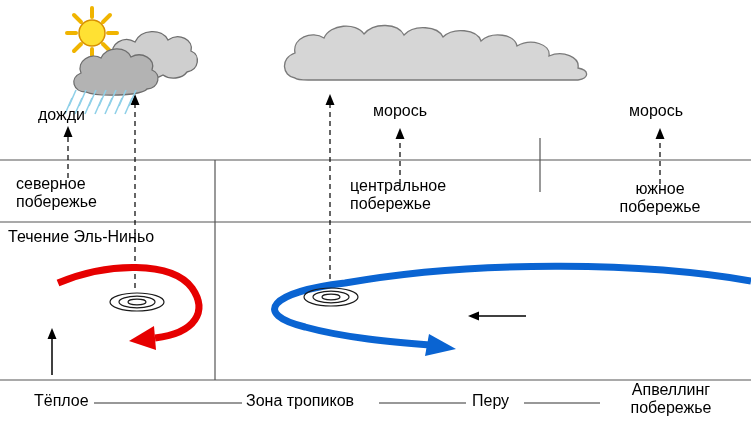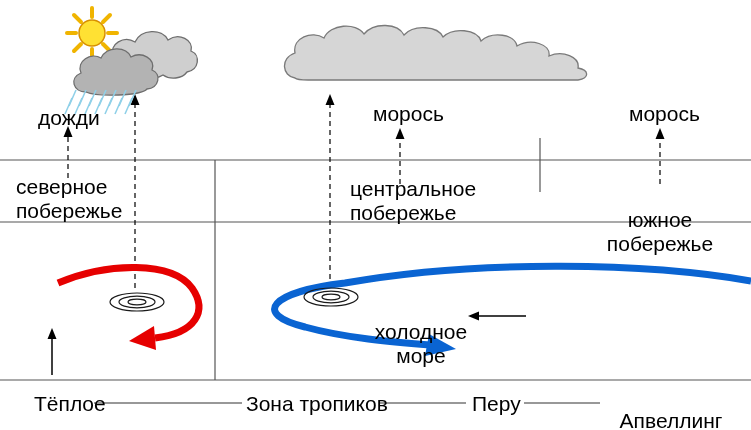--- a/index.html
+++ b/index.html
@@ -1,20 +1,20 @@
 <!DOCTYPE html>
 <html><head>
 <meta charset="utf-8">
 <style>
   html,body{margin:0;padding:0;background:#fff;}
   #stage{position:relative;width:751px;height:430px;background:#fff;overflow:hidden;
          font-family:"Liberation Sans",sans-serif;}
   #gfx{position:absolute;left:0;top:0;}
-  .lbl{position:absolute;font-size:21px;line-height:1.13;color:#000;white-space:pre-line;}
-  .center{text-align:center;margin-top:28px;}
+  .lbl{position:absolute;font-size:16px;line-height:1.13;color:#000;white-space:pre-line;}
+  .center{text-align:center;}
 </style>
 </head>
 <body>
 
 <div id="stage">
 
   <svg id="gfx" width="751" height="430" viewBox="0 0 751 430">
 
     <line x1="0" y1="160" x2="751" y2="160" stroke="#555" stroke-width="1.2"></line>
     <line x1="0" y1="222" x2="751" y2="222" stroke="#555" stroke-width="1.2"></line>
@@ -130,25 +130,24 @@
 
   <div class="lbl" style="left:16px;top:175px">северное
 побережье</div>
 
   <div class="lbl" style="left:350px;top:177px">центральное
 побережье</div>
 
   <div class="lbl center" style="left:605px;top:180px;width:110px">южное
 побережье</div>
 
+  <div class="lbl" style="left:8px;top:228px">Течение Эль-Ниньо</div>
 
 
 
-  <div class="lbl center" style="left:371px;top:292px;width:100px">холодное
-море</div>
 
 
   <div class="lbl" style="left:34px;top:392px">Тёплое</div>
 
   <div class="lbl" style="left:246px;top:392px">Зона тропиков</div>
 
   <div class="lbl" style="left:472px;top:392px">Перу</div>
 
   <div class="lbl center" style="left:600px;top:381px;width:142px">Апвеллинг
 побережье</div>

